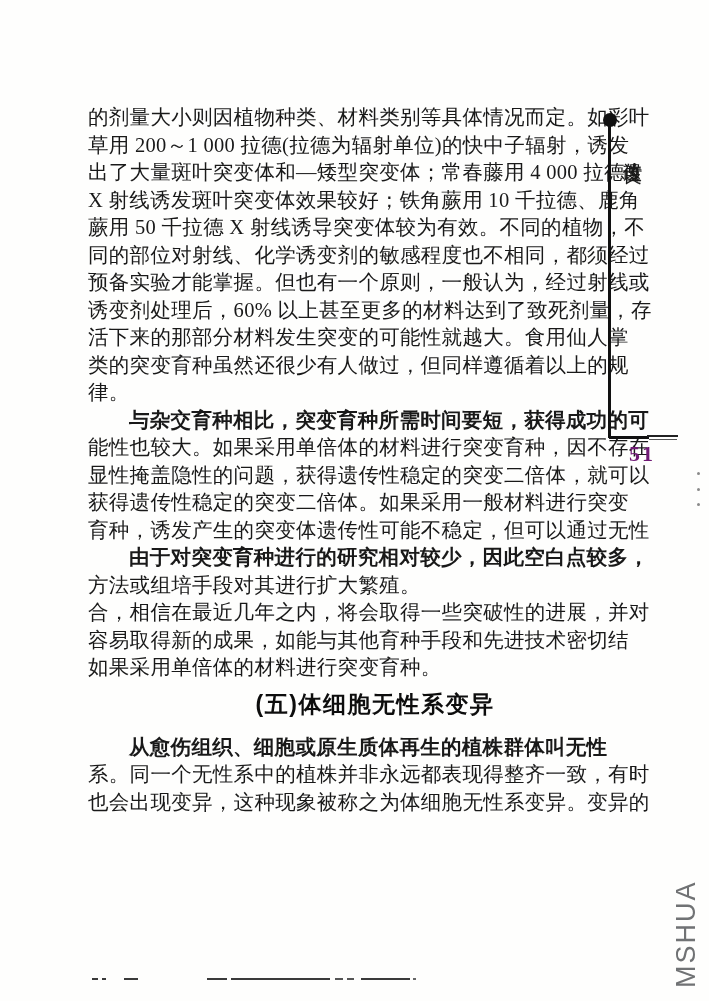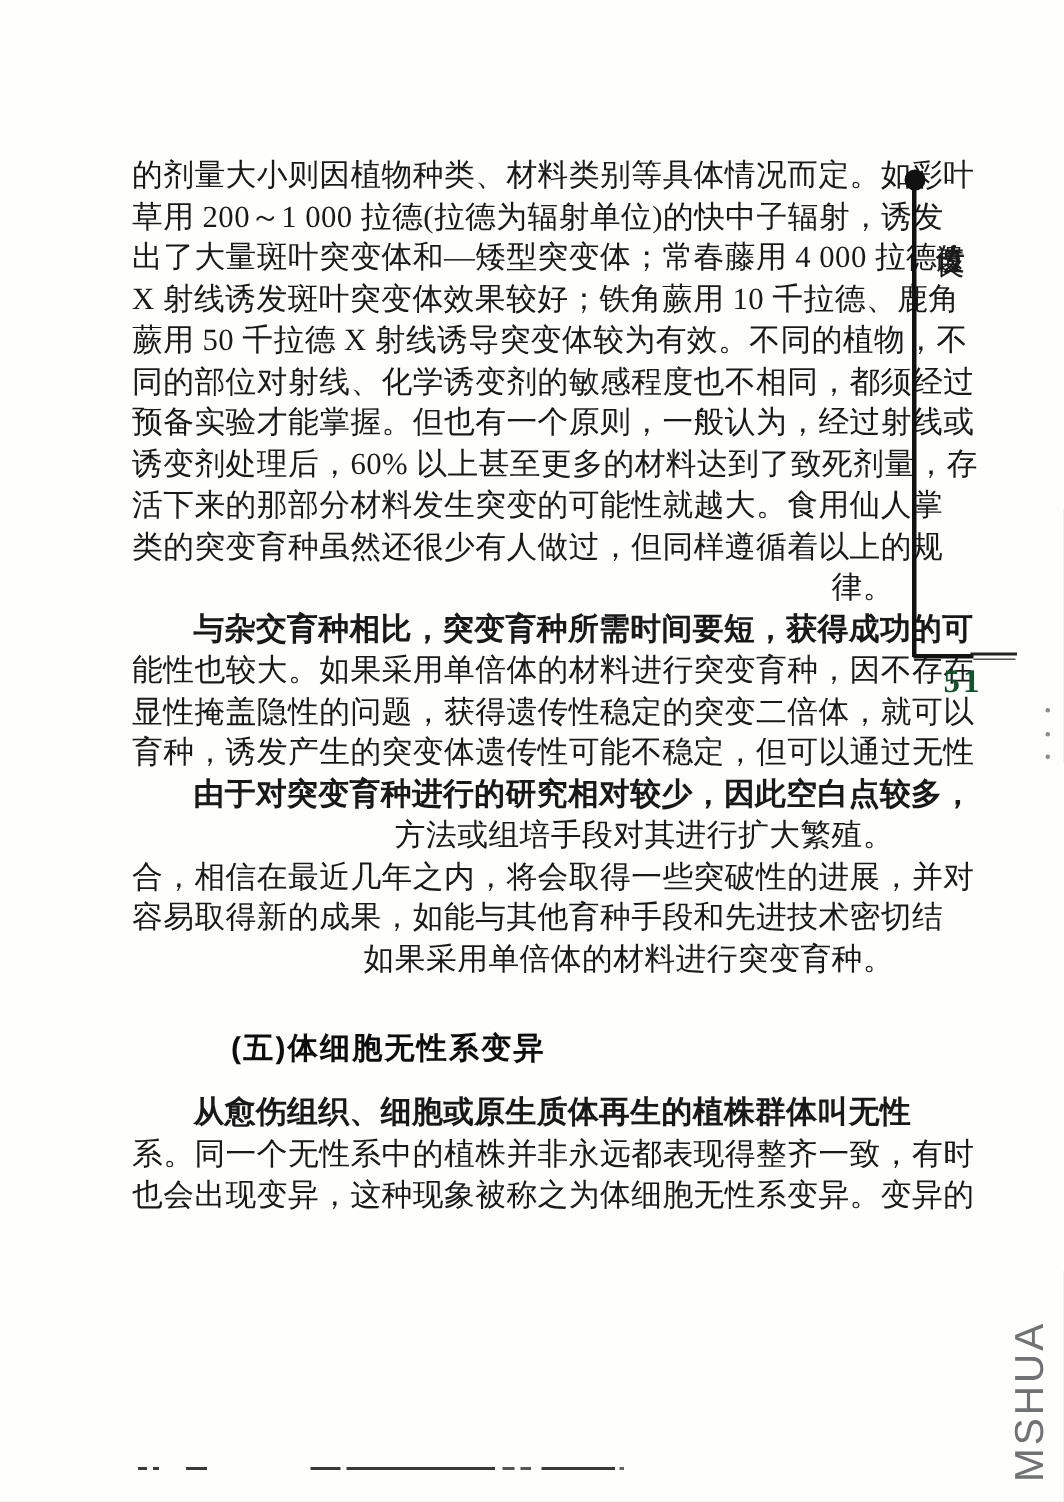--- a/index.html
+++ b/index.html
@@ -16,34 +16,34 @@
     position:absolute;
     left:88px;top:104px;width:508px;
     color:#191919;
   }
   .line{
     height:27.5px;
     line-height:27.5px;
     font-size:20.5px;
     letter-spacing:0.3px;
     white-space:nowrap;
-    text-align:right;
   }
   .indent{text-indent:41px;font-weight:bold;}
   .heading{
-    margin-top:28px;
+    margin-top:5px;
     height:34px;
     line-height:34px;
     padding-left:66px;
     font-family:"Liberation Sans","DejaVu Sans",sans-serif;
     font-weight:bold;
-    font-size:20px;
+    font-size:23px;
     letter-spacing:1.5px;
     color:#0d0d0d;
     white-space:nowrap;
+    text-align:center;
   }
   .block-gap{margin-top:13px;}
   
   .chapter-bullet{
     position:absolute;left:603px;top:113px;
     width:14px;height:14px;border-radius:50%;
     background:#111;
   }
   .chapter-vline{
     position:absolute;left:608px;top:122px;
@@ -64,21 +64,21 @@
   .side-label{
     position:absolute;left:619px;top:146px;
     writing-mode:vertical-rl;
     font-size:19.5px;letter-spacing:1px;
     color:#1a1a1a;
     font-family:"Liberation Serif","DejaVu Serif",serif;
   }
   .page-number{
     position:absolute;left:629px;top:441px;
     font-size:22px;font-weight:bold;letter-spacing:2px;
-    color:#14532d;
+    color:#701a75;
   }
   .dot{
     position:absolute;width:3px;height:3px;border-radius:50%;
     background:#8a8a8a;
   }
   
   .watermark{
     position:absolute;left:671px;top:988px;
     transform:rotate(-90deg);
     transform-origin:0 0;
@@ -115,20 +115,21 @@
     <div class="line">同的部位对射线、化学诱变剂的敏感程度也不相同，都须经过</div>
     <div class="line">预备实验才能掌握。但也有一个原则，一般认为，经过射线或</div>
     <div class="line">诱变剂处理后，60% 以上甚至更多的材料达到了致死剂量，存</div>
     <div class="line">活下来的那部分材料发生突变的可能性就越大。食用仙人掌</div>
     <div class="line">类的突变育种虽然还很少有人做过，但同样遵循着以上的规</div>
     <div class="line">律。</div>
 
     <div class="line indent">与杂交育种相比，突变育种所需时间要短，获得成功的可</div>
     <div class="line">能性也较大。如果采用单倍体的材料进行突变育种，因不存在</div>
     <div class="line">显性掩盖隐性的问题，获得遗传性稳定的突变二倍体，就可以</div>
+    <div class="line">获得遗传性稳定的突变二倍体。如果采用一般材料进行突变</div>
     <div class="line">育种，诱发产生的突变体遗传性可能不稳定，但可以通过无性</div>
     <div class="line indent">由于对突变育种进行的研究相对较少，因此空白点较多，</div>
 
     <div class="line">方法或组培手段对其进行扩大繁殖。</div>
     <div class="line">合，相信在最近几年之内，将会取得一些突破性的进展，并对</div>
     <div class="line">容易取得新的成果，如能与其他育种手段和先进技术密切结</div>
     <div class="line">如果采用单倍体的材料进行突变育种。</div>
 
     <div class="heading">(五)体细胞无性系变异</div>
 

